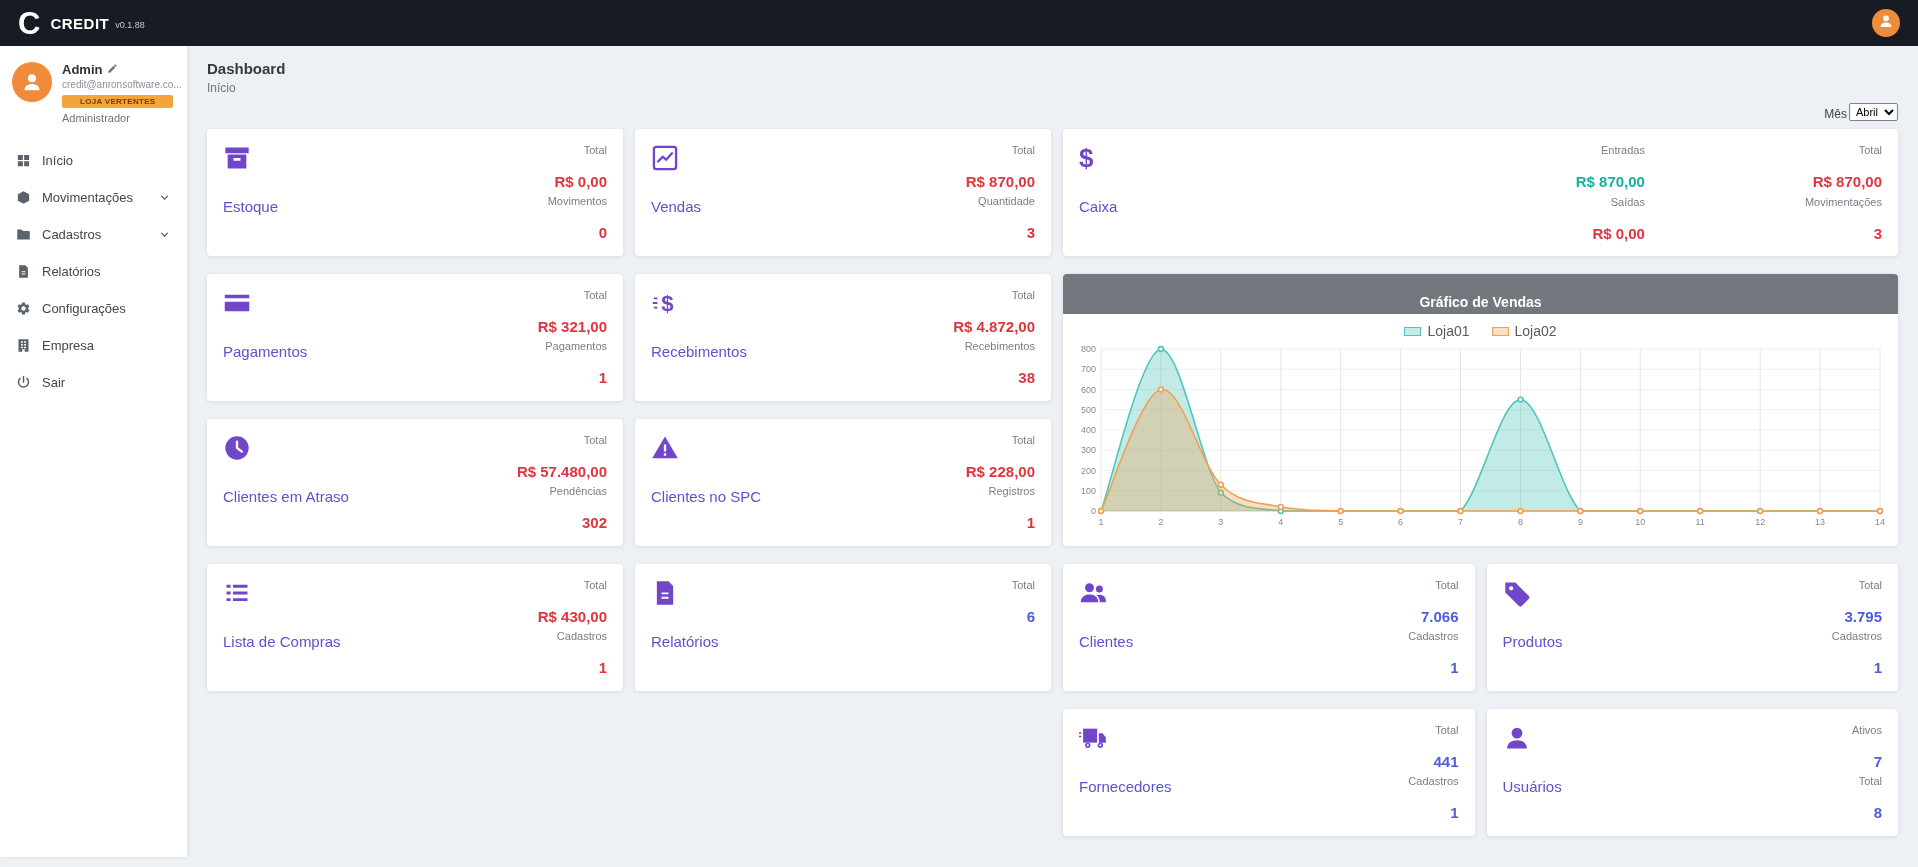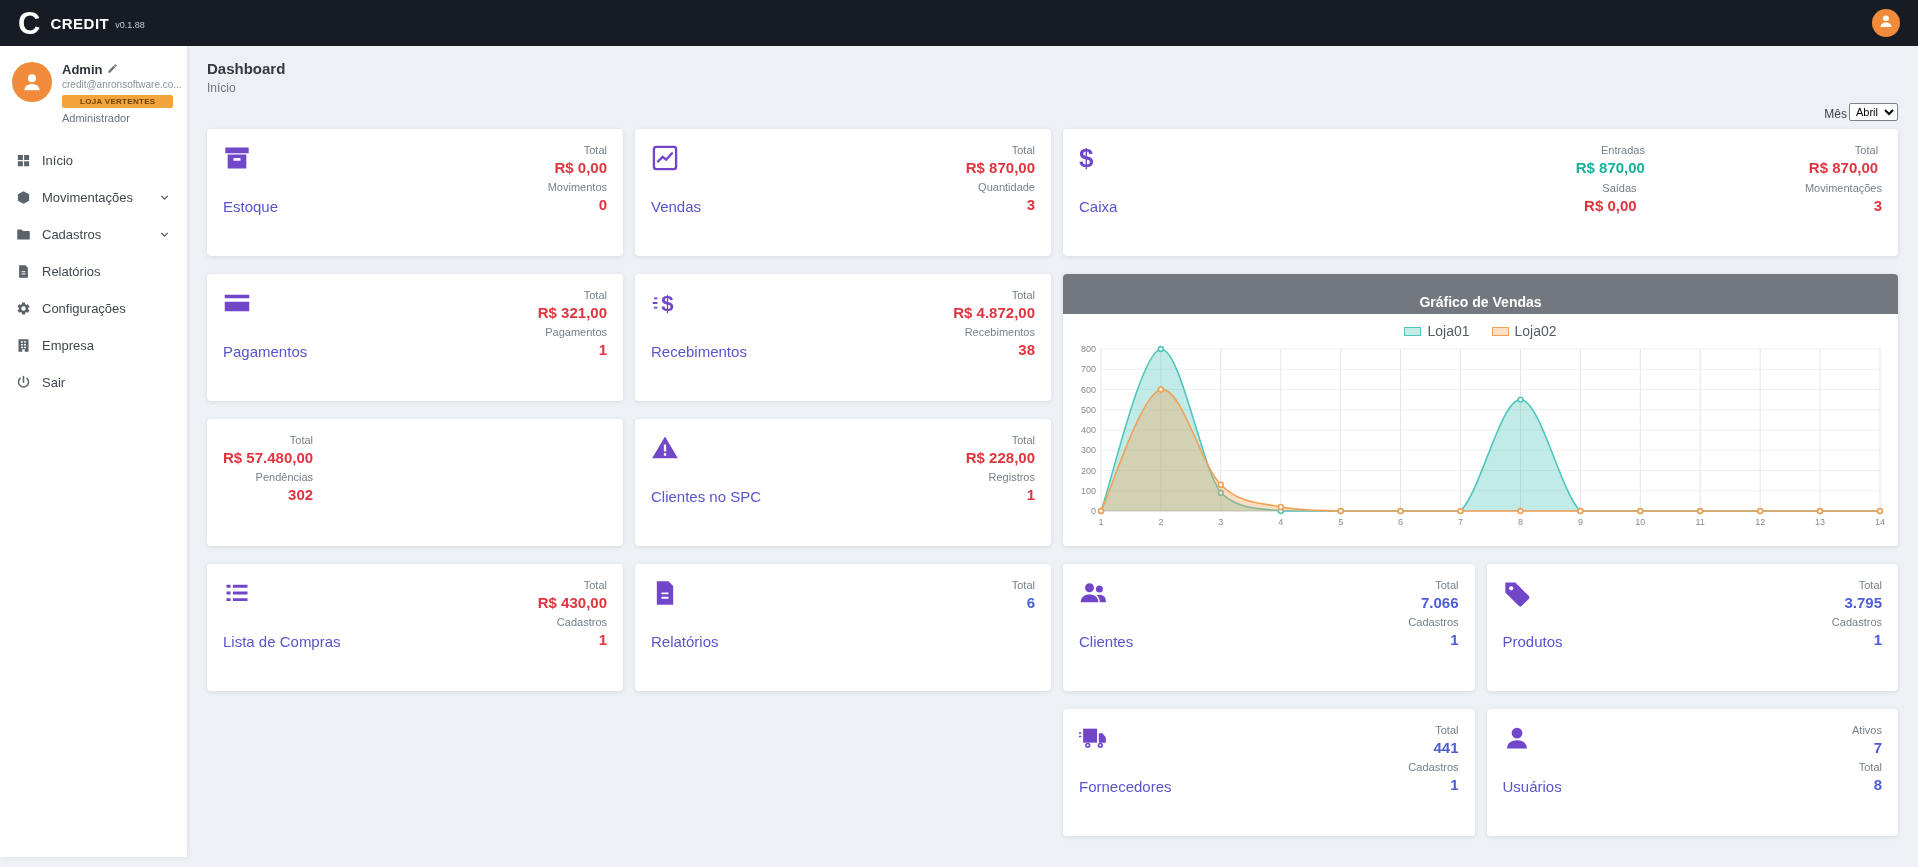--- a/index.html
+++ b/index.html
@@ -53,24 +53,24 @@
         height:127px;box-sizing:border-box;padding:15px 16px;display:flex;
         justify-content:space-between;cursor:pointer}
   .card-left{display:flex;flex-direction:column;align-items:flex-start}
   .card-icon{width:28px;height:28px;color:#7146c9}
   .card-icon svg{width:28px;height:28px;display:block}
   .dollar-glyph{font-size:26px;font-weight:700;color:#7146c9;line-height:28px}
   .card-title{font-size:15px;color:#5a54cd;margin-top:26px;font-weight:500;white-space:nowrap}
   .stats{display:flex;flex-direction:column;align-items:flex-end;gap:5px}
   .stat{text-align:right}
   .stat-label{font-size:11px;color:#76808a}
-  .stat-value{font-size:15px;font-weight:700;margin-top:3px}
+  .stat-value{font-size:15px;font-weight:700;margin-top:17px}
   .red{color:#e0353f}.teal{color:#14b39a}.blue{color:#4c5dd6}
   .caixa-stats{display:flex;gap:160px;align-items:flex-start}
-  .caixa-col{display:flex;flex-direction:column;align-items:center;gap:6px}
+  .caixa-col{display:flex;flex-direction:column;align-items:flex-end;gap:6px}
 
   
   .panel{background:#fff;border-radius:4px;box-shadow:0 1px 4px rgba(33,37,41,.10);
          height:272px;box-sizing:border-box;overflow:hidden}
   .panel-head{background:#73787e;color:#fff;font-size:14px;font-weight:700;text-align:center;
               padding:20px 0;height:30px;box-sizing:border-box}
   .panel-body{padding:4px 10px 0}
   .legend{display:flex;justify-content:center;align-items:center;gap:22px;padding:5px 0 2px;
           font-size:14px;color:#555b62}
   .legend-item{display:flex;align-items:center}
@@ -293,20 +293,29 @@
               <div class="stat-value red">R$ 4.872,00</div>
               </div>
             <div class="stat">
                 <div class="stat-label">Recebimentos</div>
               <div class="stat-value red">38</div>
               </div>
           </div>
         </div>
 
         <div class="card">
+          <div class="card-left">
+            <span class="card-icon">
+              <svg viewBox="0 0 24 24">
+                  <circle cx="12" cy="12" r="10" fill="currentColor"></circle>
+                  <path d="M12 6.5V12l4.2 3.1" stroke="#fff" stroke-width="2" fill="none" stroke-linecap="round"></path>
+                </svg>
+            </span>
+            <span class="card-title">Clientes em Atraso</span>
+          </div>
           <div class="stats">
             <div class="stat">
                 <div class="stat-label">Total</div>
               <div class="stat-value red">R$ 57.480,00</div>
               </div>
             <div class="stat">
                 <div class="stat-label">Pendências</div>
               <div class="stat-value red">302</div>
               </div>
           </div>

